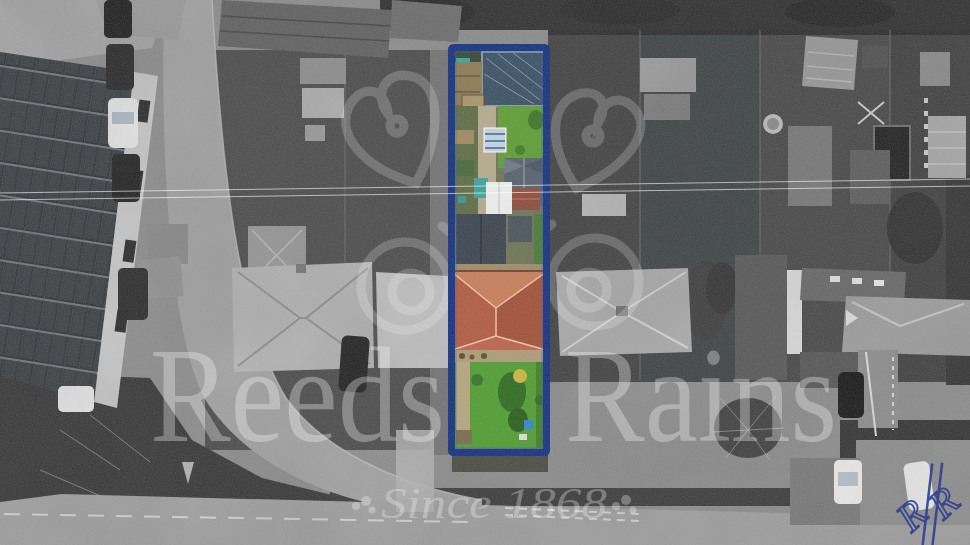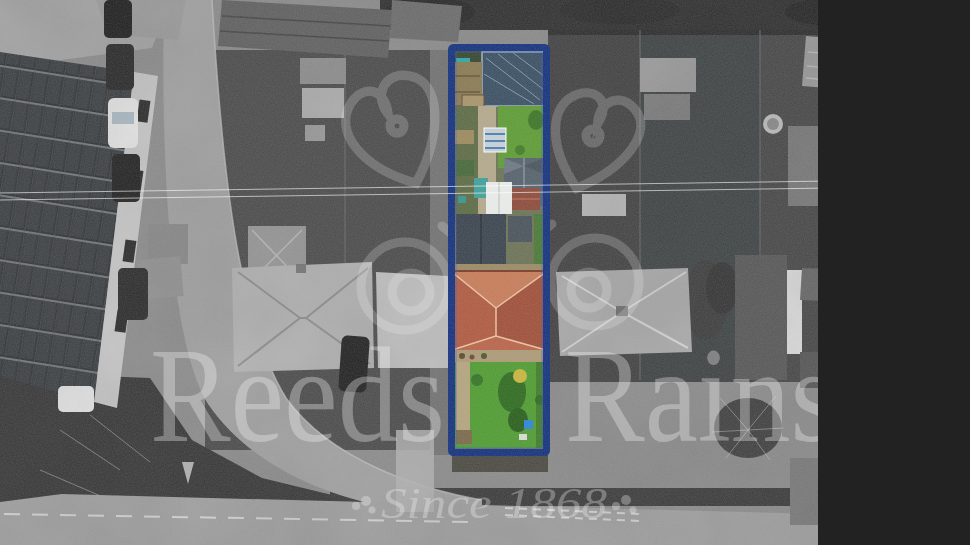--- a/index.html
+++ b/index.html
@@ -1,16 +1,16 @@
 <!DOCTYPE html>
 <html><head>
 <meta charset="utf-8">
 <style>
   html,body{margin:0;padding:0;background:#222;}
-  .stage{position:relative;width:818px;height:545px;overflow:hidden;background:#8e8e8e;
+  .stage{position:relative;width:970px;height:545px;overflow:hidden;background:#8e8e8e;
          font-family:"Liberation Serif","DejaVu Serif",serif;}
   .stage svg{position:absolute;inset:0;display:block;}
   text{user-select:none;}
 </style>
 </head>
 <body>
 
 <div class="stage">
 <svg viewBox="0 0 970 545" width="970" height="545">
   <defs>

